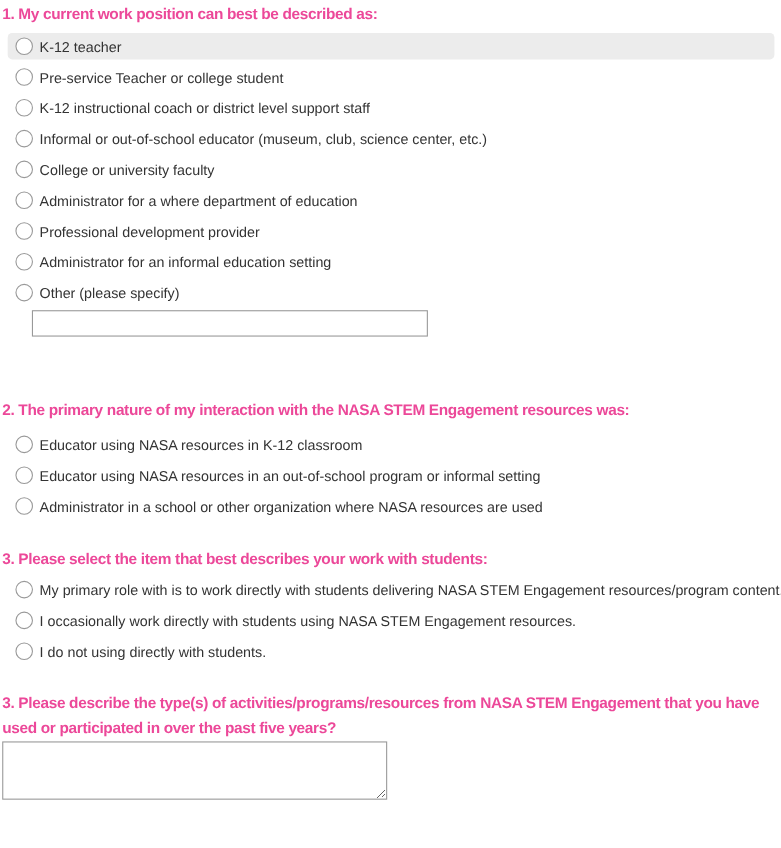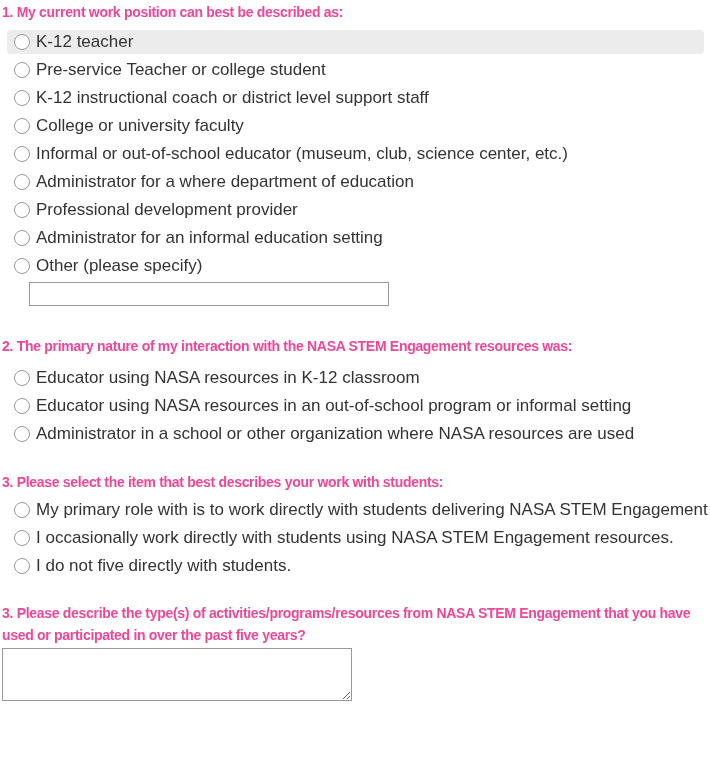--- a/index.html
+++ b/index.html
@@ -38,40 +38,40 @@
   .radio {
     flex: none;
     width: 16px;
     height: 16px;
     border: 1px solid #999999;
     border-radius: 50%;
     background: #ffffff;
     margin-right: 6px;
   }
   .opt-label {
-    font-size: 17px;
+    font-size: 13px;
     color: #333333;
     white-space: nowrap;
   }
   .other-input {
     display: block;
     margin-left: 27px;
     width: 360px;
     height: 24px;
     border: 1px solid #999999;
     border-radius: 0;
     background: #ffffff;
     font-family: inherit;
     font-size: 13px;
     color: #333333;
     padding: 2px 5px;
     outline: none;
   }
   #q2 { margin-top: 30px; }
-  #q2 .q-title { margin-bottom: 10px; }
+  #q2 .q-title { margin-bottom: 10px; margin-top: 26px; }
   #q3 { margin-top: 22px; }
   #q3 .q-title { margin-bottom: 6px; }
   #q4 { margin-top: 20px; }
   #q4 .q-title { line-height: 22px; margin-bottom: 2px; }
   .desc-textarea {
     display: block;
     width: 350px;
     height: 53px;
     border: 1px solid #999999;
     border-radius: 0;
@@ -99,25 +99,25 @@
     <div class="opt">
       <span class="radio"></span>
       <span class="opt-label">Pre-service Teacher or college student</span>
     </div>
     <div class="opt">
       <span class="radio"></span>
       <span class="opt-label">K-12 instructional coach or district level support staff</span>
     </div>
     <div class="opt">
       <span class="radio"></span>
-      <span class="opt-label">College or university faculty</span>
+      <span class="opt-label">Informal or out-of-school educator (museum, club, science center, etc.)</span>
     </div>
     <div class="opt">
       <span class="radio"></span>
-      <span class="opt-label">Informal or out-of-school educator (museum, club, science center, etc.)</span>
+      <span class="opt-label">College or university faculty</span>
     </div>
     <div class="opt">
       <span class="radio"></span>
       <span class="opt-label">Administrator for a where department of education</span>
     </div>
     <div class="opt">
       <span class="radio"></span>
       <span class="opt-label">Professional development provider</span>
     </div>
     <div class="opt">
@@ -155,21 +155,21 @@
     <div class="opt">
       <span class="radio"></span>
       <span class="opt-label">My primary role with is to work directly with students delivering NASA STEM Engagement resources/program content.</span>
     </div>
     <div class="opt">
       <span class="radio"></span>
       <span class="opt-label">I occasionally work directly with students using NASA STEM Engagement resources.</span>
     </div>
     <div class="opt">
       <span class="radio"></span>
-      <span class="opt-label">I do not five directly with students.</span>
+      <span class="opt-label">I do not using directly with students.</span>
     </div>
   </section>
 
   <section class="question" id="q4">
     <div class="q-title">3. Please describe the type(s) of activities/programs/resources from NASA STEM Engagement that you have used or participated in over the past five years?</div>
     <textarea class="desc-textarea" style=""></textarea>
   </section>
 
 </main>
 

